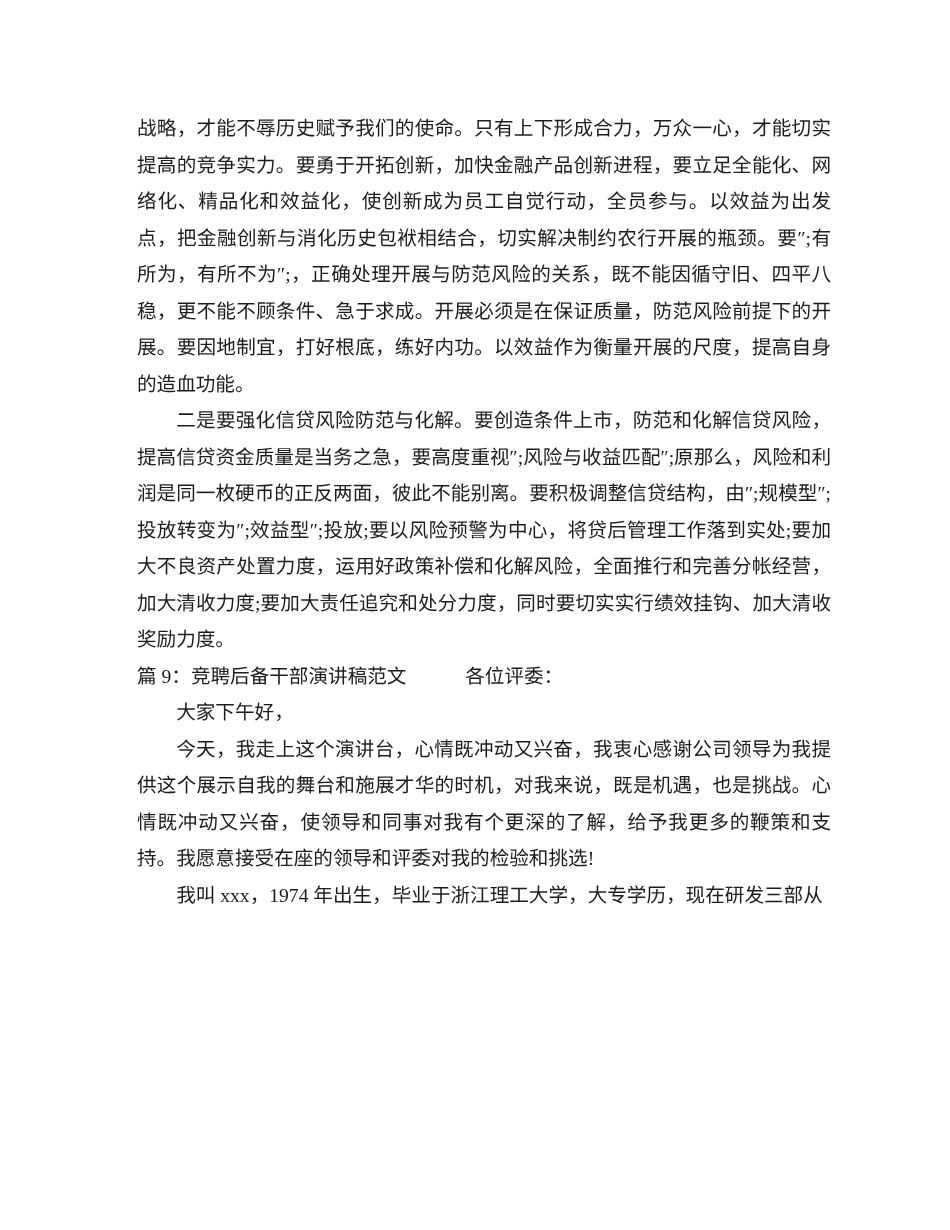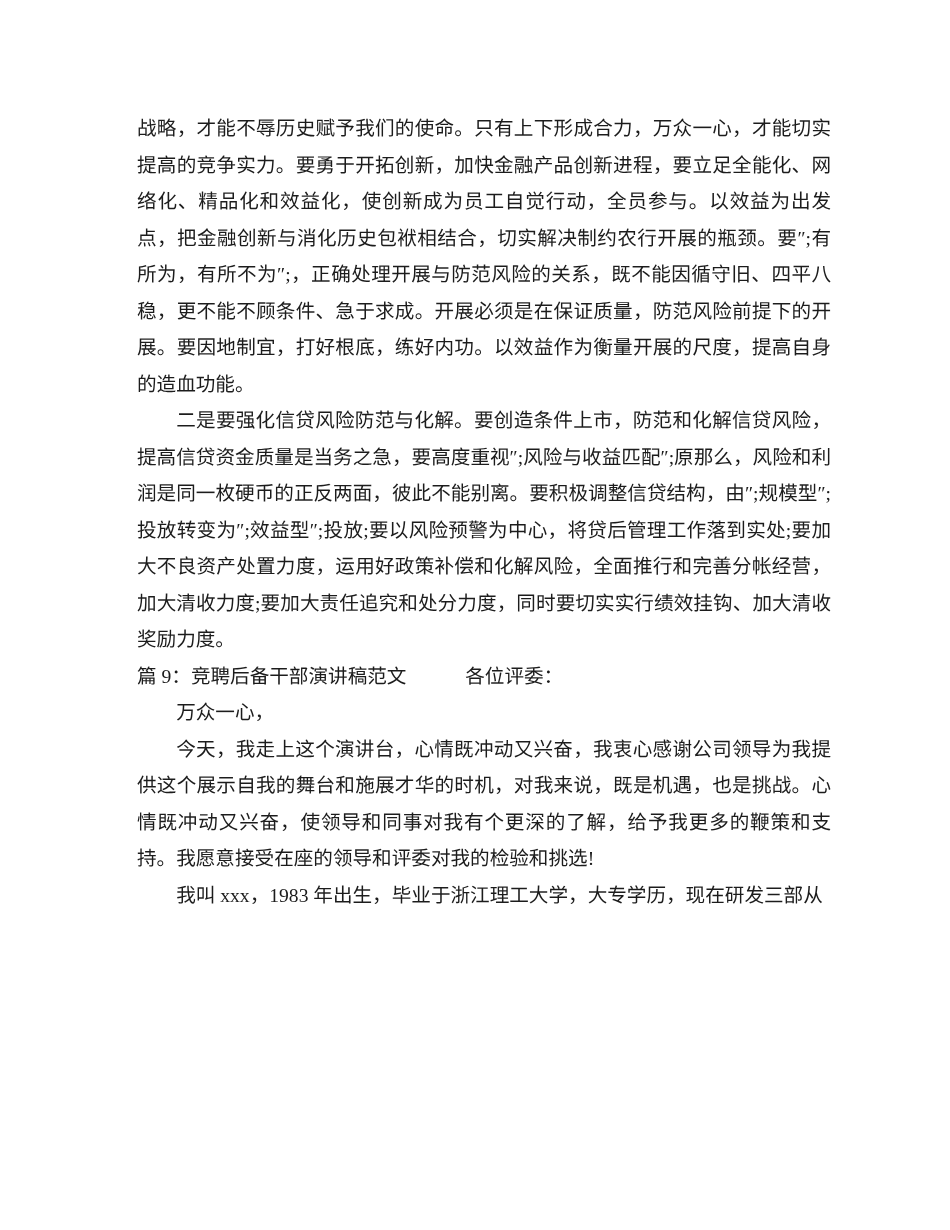--- a/index.html
+++ b/index.html
@@ -39,17 +39,17 @@
   }
 </style>
 </head>
 <body>
 
 <div class="doc-page">
   <div class="doc-body">
     <p>战略，才能不辱历史赋予我们的使命。只有上下形成合力，万众一心，才能切实提高的竞争实力。要勇于开拓创新，加快金融产品创新进程，要立足全能化、网络化、精品化和效益化，使创新成为员工自觉行动，全员参与。以效益为出发点，把金融创新与消化历史包袱相结合，切实解决制约农行开展的瓶颈。要″;有所为，有所不为″;，正确处理开展与防范风险的关系，既不能因循守旧、四平八稳，更不能不顾条件、急于求成。开展必须是在保证质量，防范风险前提下的开展。要因地制宜，打好根底，练好内功。以效益作为衡量开展的尺度，提高自身的造血功能。</p>
     <p class="indent">二是要强化信贷风险防范与化解。要创造条件上市，防范和化解信贷风险，提高信贷资金质量是当务之急，要高度重视″;风险与收益匹配″;原那么，风险和利润是同一枚硬币的正反两面，彼此不能别离。要积极调整信贷结构，由″;规模型″;投放转变为″;效益型″;投放;要以风险预警为中心，将贷后管理工作落到实处;要加大不良资产处置力度，运用好政策补偿和化解风险，全面推行和完善分帐经营，加大清收力度;要加大责任追究和处分力度，同时要切实实行绩效挂钩、加大清收奖励力度。</p>
     <p>篇 9：竞聘后备干部演讲稿范文　　　各位评委：</p>
-    <p class="indent">万众一心，</p>
+    <p class="indent">大家下午好，</p>
     <p class="indent">今天，我走上这个演讲台，心情既冲动又兴奋，我衷心感谢公司领导为我提供这个展示自我的舞台和施展才华的时机，对我来说，既是机遇，也是挑战。心情既冲动又兴奋，使领导和同事对我有个更深的了解，给予我更多的鞭策和支持。我愿意接受在座的领导和评委对我的检验和挑选!</p>
-    <p class="indent">我叫 xxx，1983 年出生，毕业于浙江理工大学，大专学历，现在研发三部从</p>
+    <p class="indent">我叫 xxx，1974 年出生，毕业于浙江理工大学，大专学历，现在研发三部从</p>
   </div>
 </div>
 
 </body></html>

